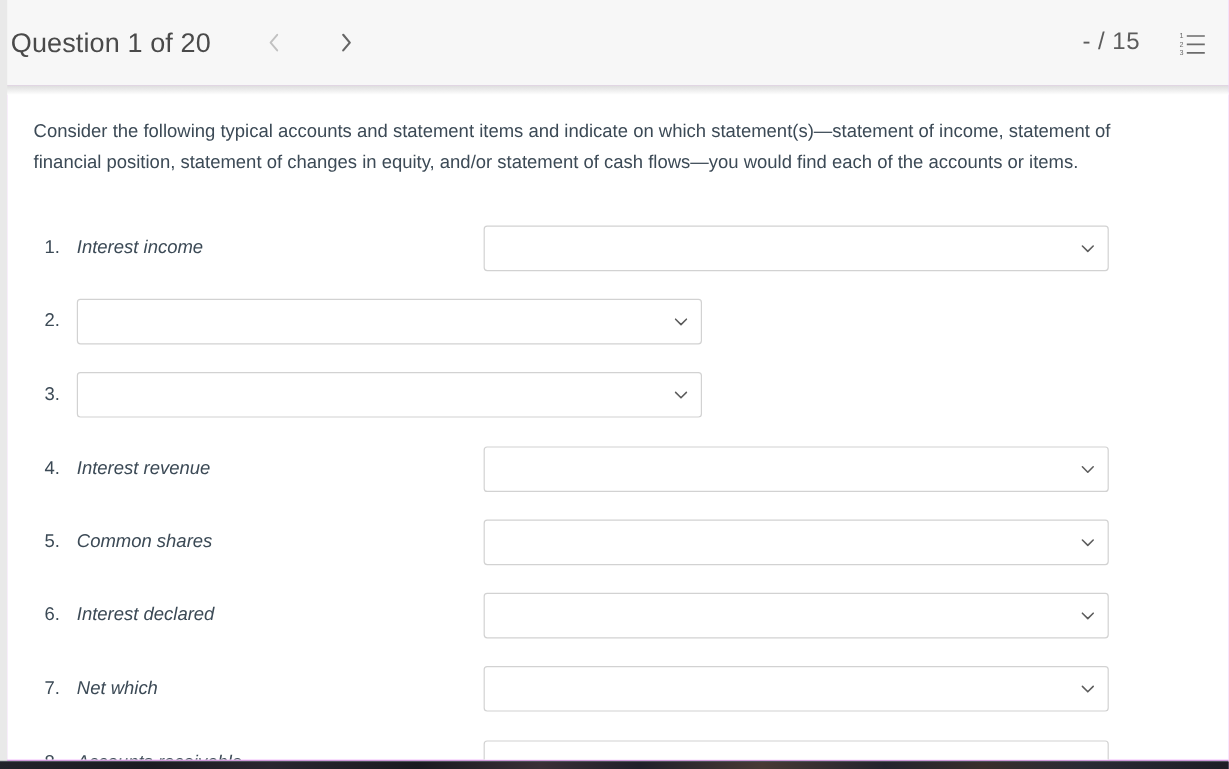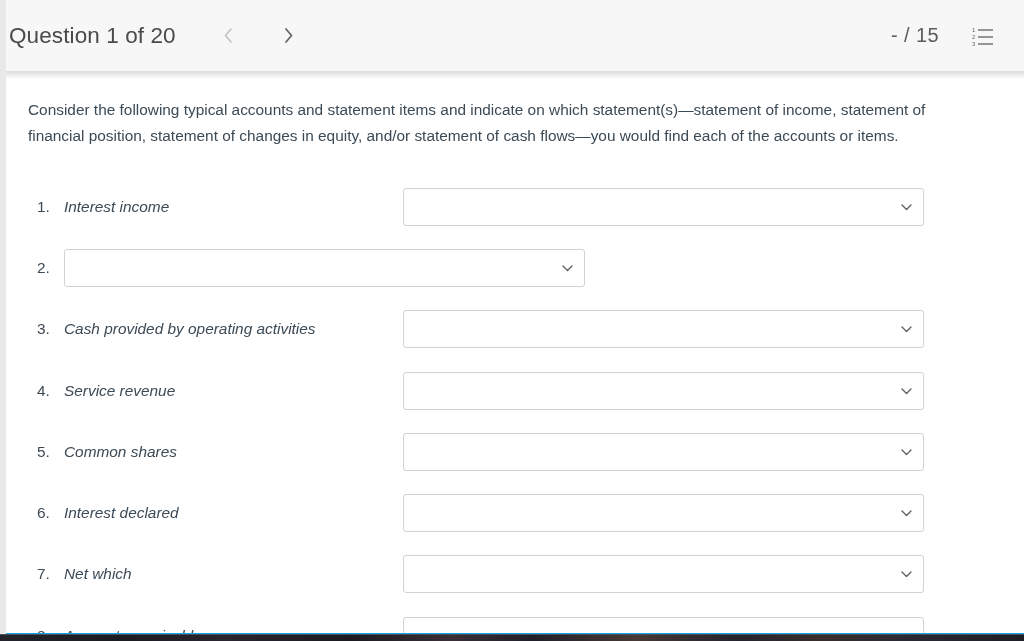--- a/index.html
+++ b/index.html
@@ -9,21 +9,21 @@
     overflow: hidden;
     background: #ffffff;
     font-family: "Liberation Sans", sans-serif;
   }
 
   #screen {
     position: relative;
     width: 1024px;
     height: 641px;
     overflow: hidden;
-    background: #0ea5e9;
+    background: #f0abfc;
   }
 
   
   .left-gutter {
     position: absolute;
     left: 0; top: 0;
     width: 6px; height: 641px;
     background: #e9e9e9;
     z-index: 5;
   }
@@ -71,21 +71,21 @@
   }
   .navbtn svg { display: block; }
   .navbtn.prev svg { stroke: #c1c1c1; }
   .navbtn.next svg { stroke: #666666; }
   .navbtn.next { margin-left: 26px; }
 
   .header-right {
     margin-left: auto;
     display: flex;
     align-items: center;
-    padding-right: 16px;
+    padding-right: 5px;
   }
   .score {
     font-size: 20px;
     color: #5c5c5c;
     white-space: nowrap;
     letter-spacing: 0.4px;
   }
   .list-icon-btn {
     width: 36px; height: 40px;
     display: flex;
@@ -282,36 +282,35 @@
       <span class="chevron">
         <svg width="13" height="13" viewBox="0 0 13 13" fill="none" stroke-width="1.3" stroke-linecap="round" stroke-linejoin="round">
           <polyline points="2,4.5 6.5,9 11,4.5"></polyline>
         </svg>
       </span>
     </div>
   </div>
 
   <div class="item-row">
     <div class="item-num">3.</div>
-    <div class="item-label">Cash provided by operating activities</div>
     <div class="item-select-wrap">
       <select class="item-select">
         <option value=""></option>
       </select>
       <span class="chevron">
         <svg width="13" height="13" viewBox="0 0 13 13" fill="none" stroke-width="1.3" stroke-linecap="round" stroke-linejoin="round">
           <polyline points="2,4.5 6.5,9 11,4.5"></polyline>
         </svg>
       </span>
     </div>
   </div>
 
   <div class="item-row">
     <div class="item-num">4.</div>
-    <div class="item-label">Service revenue</div>
+    <div class="item-label">Interest revenue</div>
     <div class="item-select-wrap">
       <select class="item-select">
         <option value=""></option>
       </select>
       <span class="chevron">
         <svg width="13" height="13" viewBox="0 0 13 13" fill="none" stroke-width="1.3" stroke-linecap="round" stroke-linejoin="round">
           <polyline points="2,4.5 6.5,9 11,4.5"></polyline>
         </svg>
       </span>
     </div>

